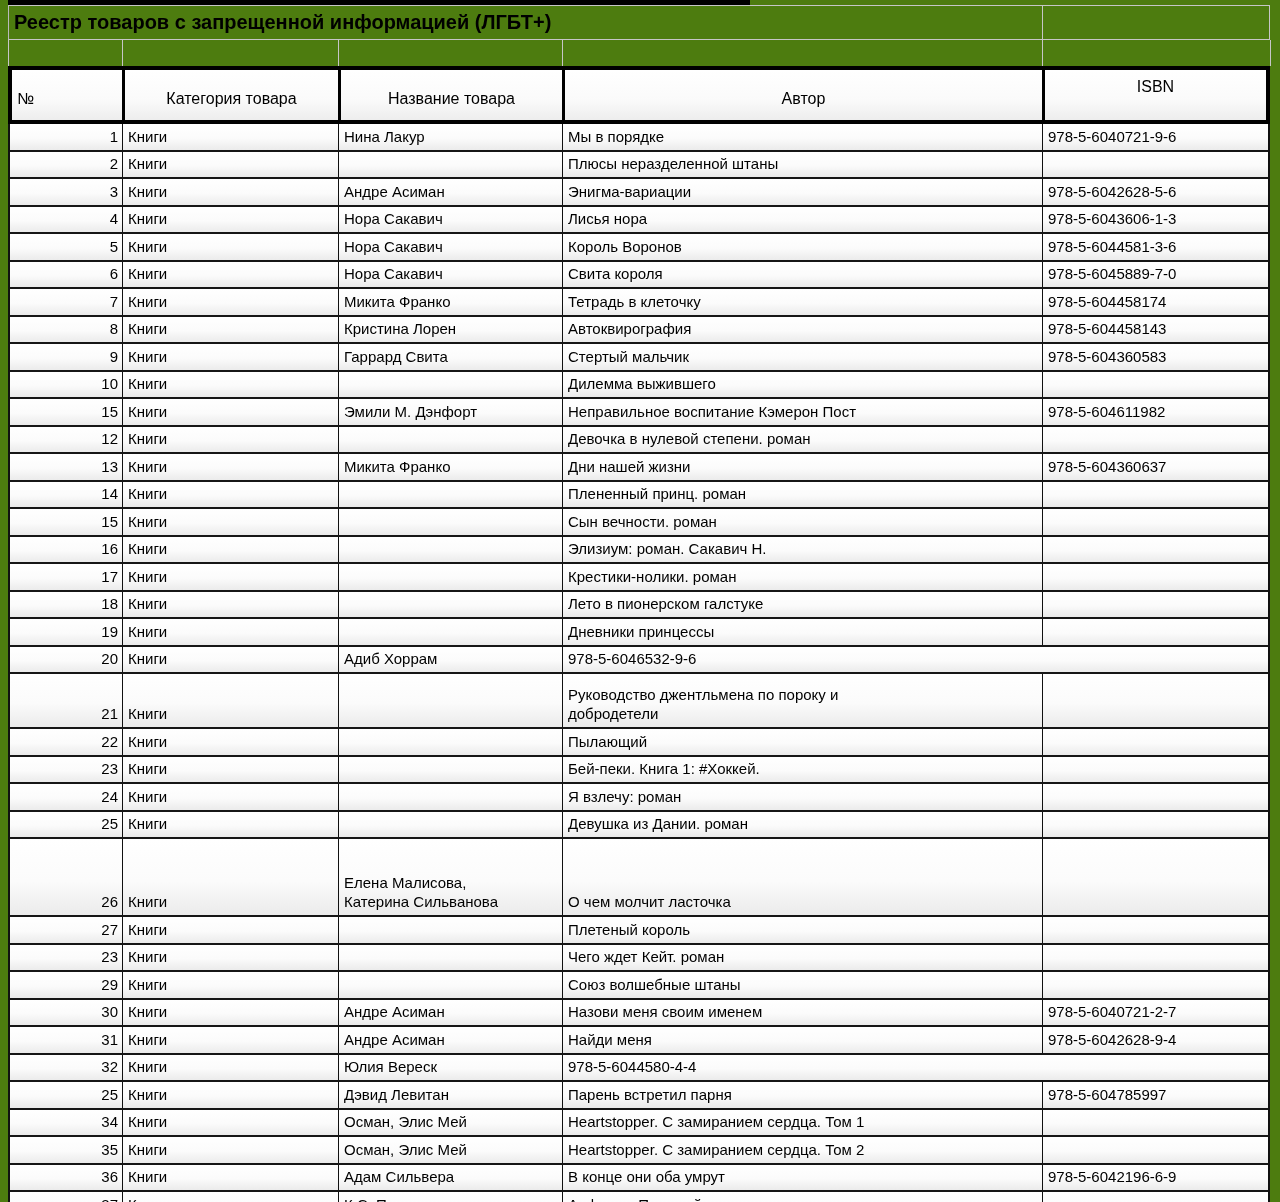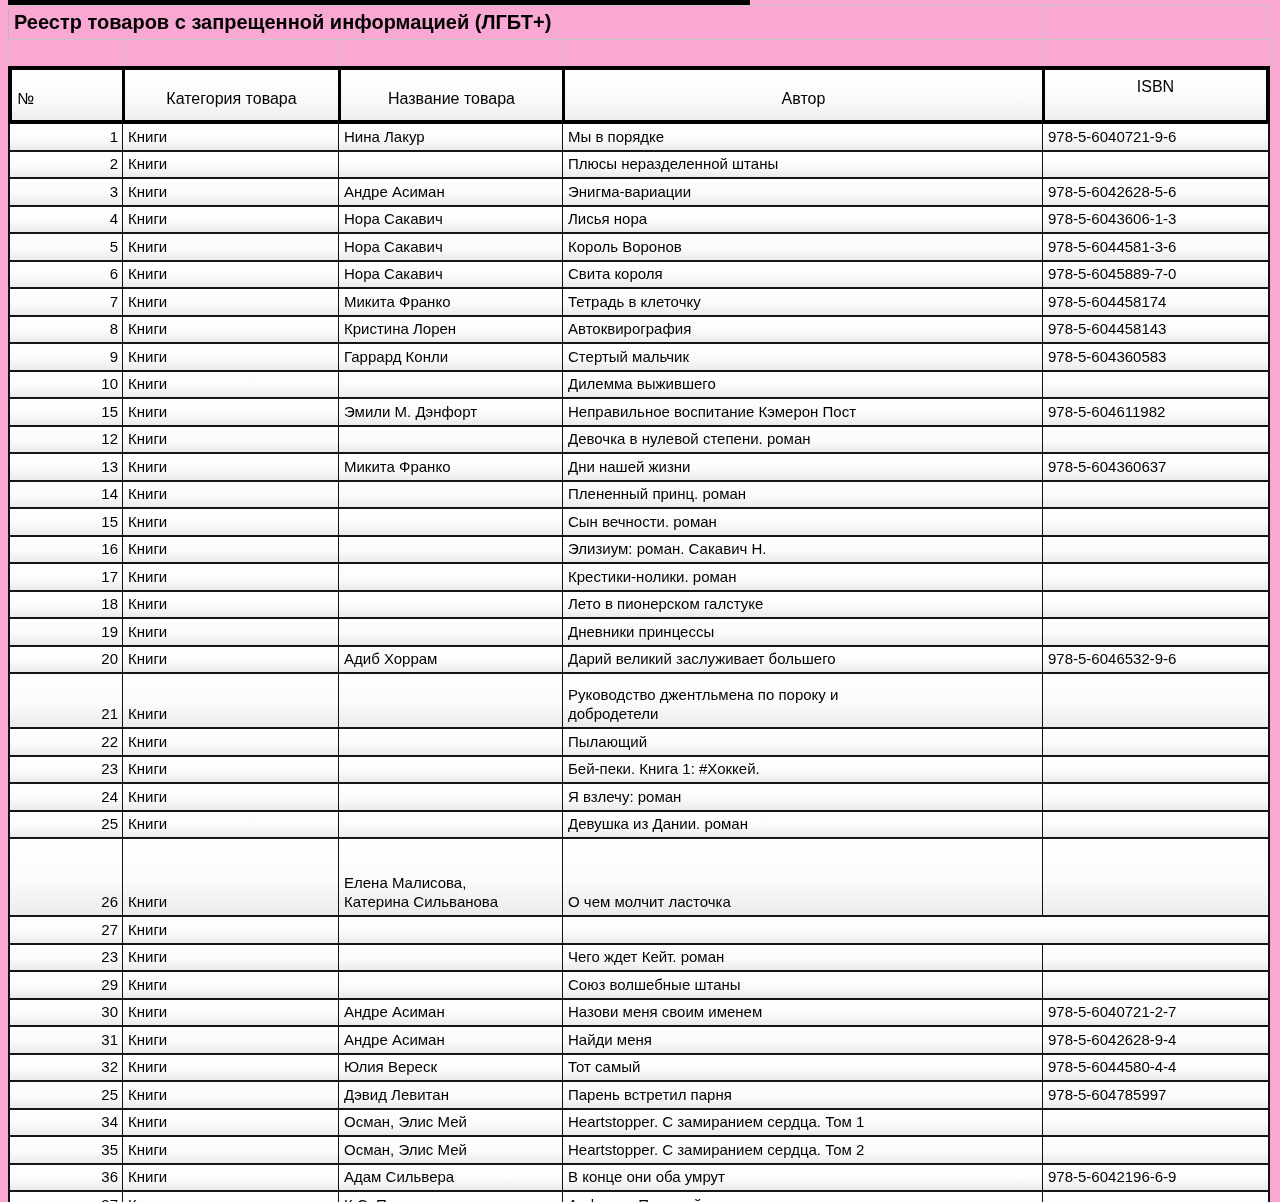--- a/index.html
+++ b/index.html
@@ -1,17 +1,17 @@
 <!DOCTYPE html>
 <html lang="ru"><head>
 <meta charset="utf-8">
 <style>
   html,body{margin:0;padding:0;background:#ffffff;}
   body{width:1280px;height:1202px;overflow:hidden;font-family:"Liberation Sans",sans-serif;color:#000;}
-  .sheet{position:relative;width:1280px;height:1202px;overflow:hidden;background:#f9a8d4;}
+  .sheet{position:relative;width:1280px;height:1202px;overflow:hidden;background:#4d7c0f;}
 
   
   .topbar{position:absolute;left:8px;top:0;width:742px;height:5px;background:#000;}
 
   
   .title-row{margin-left:8px;width:1262px;height:35px;display:grid;grid-template-columns:1034px 228px;box-sizing:border-box;margin-top:5px;}
   .title-cell{box-sizing:border-box;border-left:1px solid #b9b9b9;border-bottom:1px solid #c6c6c6;border-top:1px solid #c6c6c6;display:flex;align-items:center;padding-left:5px;font-size:20px;font-weight:bold;white-space:nowrap;overflow:hidden;}
   .title-side{box-sizing:border-box;border:1px solid #c6c6c6;}
 
   
@@ -114,21 +114,21 @@
       <div class="trow">
     <div class="c num">8</div>
     <div class="c">Книги</div>
     <div class="c">Кристина Лорен</div>
     <div class="c">Автоквирография</div>
     <div class="c">978-5-604458143</div>
   </div>
       <div class="trow">
     <div class="c num">9</div>
     <div class="c">Книги</div>
-    <div class="c">Гаррард Конли</div>
+    <div class="c">Гаррард Свита</div>
     <div class="c">Стертый мальчик</div>
     <div class="c">978-5-604360583</div>
   </div>
       <div class="trow">
     <div class="c num">10</div>
     <div class="c">Книги</div>
     <div class="c"></div>
     <div class="c">Дилемма выжившего</div>
     <div class="c"></div>
   </div>
@@ -192,21 +192,20 @@
     <div class="c num">19</div>
     <div class="c">Книги</div>
     <div class="c"></div>
     <div class="c">Дневники принцессы</div>
     <div class="c"></div>
   </div>
       <div class="trow">
     <div class="c num">20</div>
     <div class="c">Книги</div>
     <div class="c">Адиб Хоррам</div>
-    <div class="c">Дарий великий заслуживает большего</div>
     <div class="c">978-5-6046532-9-6</div>
   </div>
       <div class="trow h2">
     <div class="c num">21</div>
     <div class="c">Книги</div>
     <div class="c"></div>
     <div class="c">Руководство джентльмена по пороку и
 добродетели</div>
     <div class="c"></div>
   </div>
@@ -243,20 +242,21 @@
     <div class="c">Книги</div>
     <div class="c">Елена Малисова,
 Катерина Сильванова</div>
     <div class="c">О чем молчит ласточка</div>
     <div class="c"></div>
   </div>
       <div class="trow">
     <div class="c num">27</div>
     <div class="c">Книги</div>
     <div class="c"></div>
+    <div class="c">Плетеный король</div>
     <div class="c"></div>
   </div>
       <div class="trow">
     <div class="c num">23</div>
     <div class="c">Книги</div>
     <div class="c"></div>
     <div class="c">Чего ждет Кейт. роман</div>
     <div class="c"></div>
   </div>
       <div class="trow">
@@ -277,21 +277,20 @@
     <div class="c num">31</div>
     <div class="c">Книги</div>
     <div class="c">Андре Асиман</div>
     <div class="c">Найди меня</div>
     <div class="c">978-5-6042628-9-4</div>
   </div>
       <div class="trow">
     <div class="c num">32</div>
     <div class="c">Книги</div>
     <div class="c">Юлия Вереск</div>
-    <div class="c">Тот самый</div>
     <div class="c">978-5-6044580-4-4</div>
   </div>
       <div class="trow">
     <div class="c num">25</div>
     <div class="c">Книги</div>
     <div class="c">Дэвид Левитан</div>
     <div class="c">Парень встретил парня</div>
     <div class="c">978-5-604785997</div>
   </div>
       <div class="trow">

